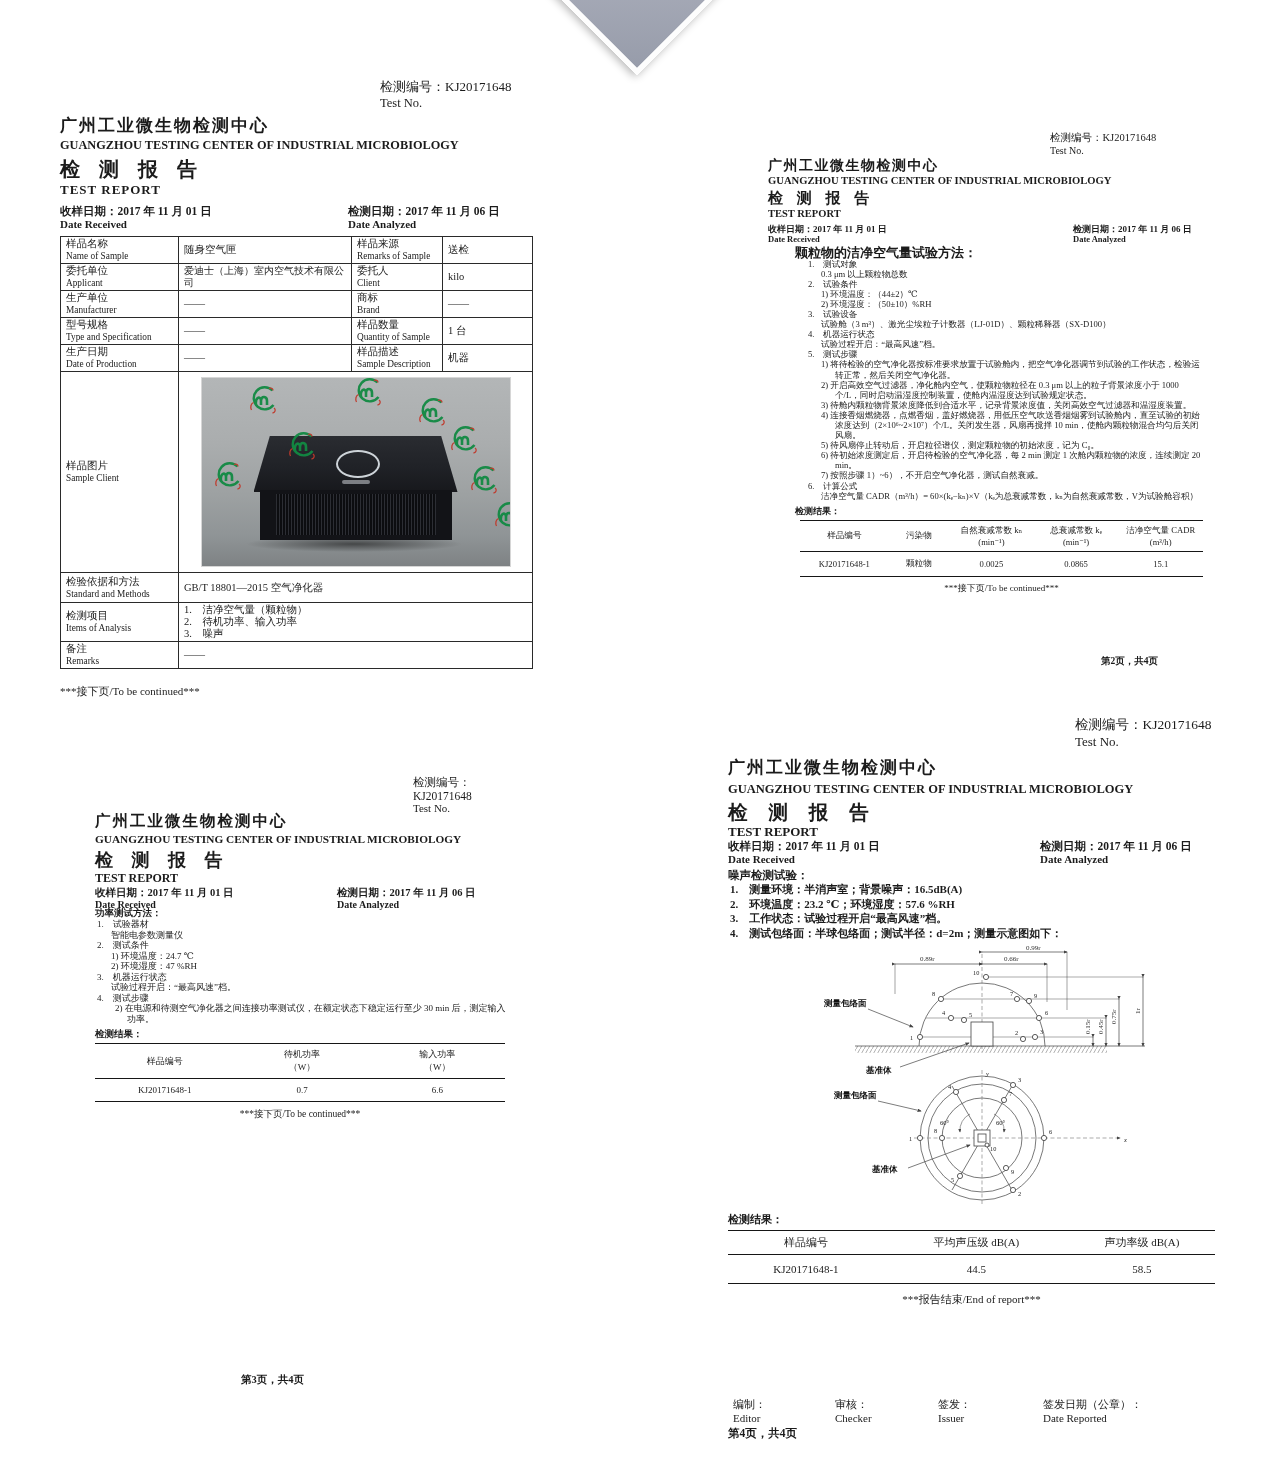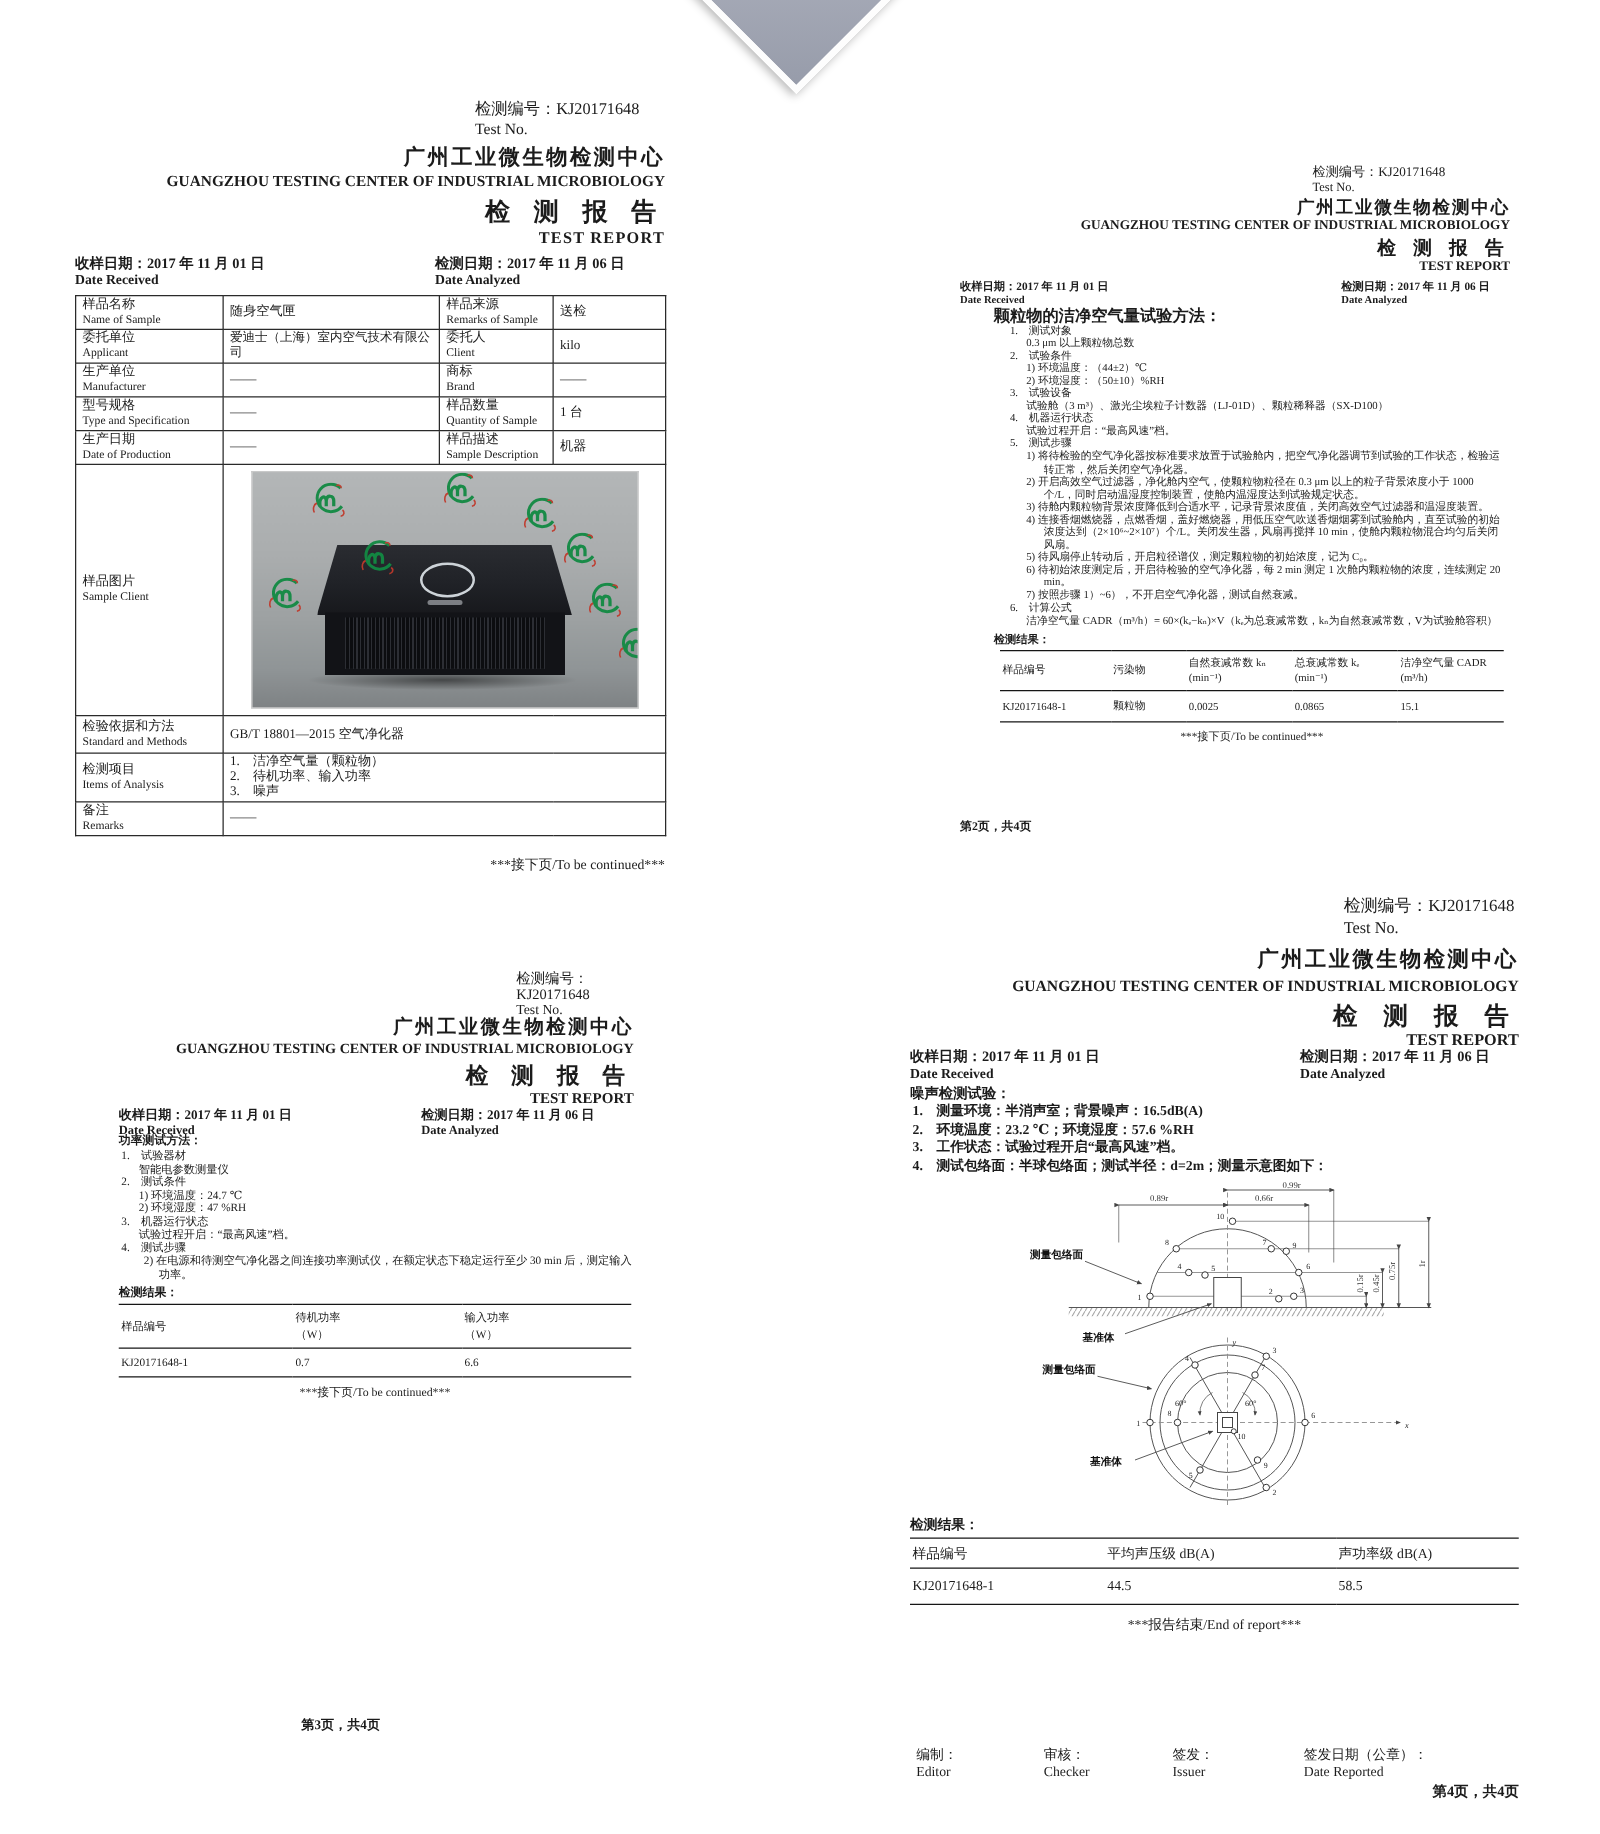--- a/index.html
+++ b/index.html
@@ -1,27 +1,27 @@
 <!DOCTYPE html>
 <html><head>
 <meta charset="utf-8">
 <style>
   html,body{margin:0;padding:0}
   body{width:1280px;height:1467px;position:relative;background:#ffffff;
        font-family:"Liberation Serif","DejaVu Serif",serif;color:#1b1b1b;overflow:hidden}
   .page{position:absolute}
   .abs{position:absolute}
-  .c{position:absolute;left:0;right:0;text-align:right}
+  .c{position:absolute;left:0;right:0;text-align:left}
   .b{font-weight:bold}
   
   .t1{border-collapse:collapse;table-layout:fixed;width:472px;font-size:10.5px;line-height:12px}
   .t1 td{border:1px solid #2a2a2a;padding:1px 5px;vertical-align:middle}
   .t1 .en{font-size:9.3px}
   
-  .rt{border-collapse:collapse;border-top:1.8px solid #161616;border-bottom:1.8px solid #161616;text-align:left}
+  .rt{border-collapse:collapse;border-top:1.8px solid #161616;border-bottom:1.8px solid #161616;text-align:center}
   .rt thead td{border-bottom:1px solid #161616;padding:4px 2px;vertical-align:middle}
   .rt tbody td{padding:6px 2px}
   
   .ml{font-size:8.6px;line-height:10.1px}
   .ml.n{padding-left:13px}
   .ml.s{padding-left:26px}
   .ml.st{padding-left:40px;text-indent:-14px}
   .p3 .ml{font-size:9px;line-height:10.5px}
   .p3 .ml.n{padding-left:2px}
   .p3 .ml.s{padding-left:16px}
@@ -324,21 +324,21 @@
         <td>KJ20171648-1</td>
         <td>颗粒物</td>
         <td>0.0025</td>
         <td>0.0865</td>
         <td>15.1</td>
       </tr>
         </tbody>
     </table>
     <div style="width:403px;margin-left:5px;margin-top:5px;text-align:center;font-size:9px">***接下页/To be continued***</div>
   </div>
-  <div class="abs b" style="left:0;top:524px;width:390px;text-align:left;font-size:9.5px">第2页，共4页</div>
+  <div class="abs b" style="left:0;top:524px;width:390px;text-align:right;font-size:9.5px">第2页，共4页</div>
 </section>
 
 <section class="page p3" id="p3" style="left:95px;top:775px;width:412px;height:620px">
   <div class="abs" style="left:318px;top:0">
     <div style="font-size:11.5px">检测编号：KJ20171648</div>
     <div style="font-size:11px">Test No.</div>
   </div>
   <div class="c b" style="top:36px;font-size:15.5px;letter-spacing:2px">广州工业微生物检测中心</div>
   <div class="c b" style="top:58px;font-size:11.3px">GUANGZHOU TESTING CENTER OF INDUSTRIAL MICROBIOLOGY</div>
   <div class="c b" style="top:73px;font-size:18px;letter-spacing:7px">检 测 报 告</div>

